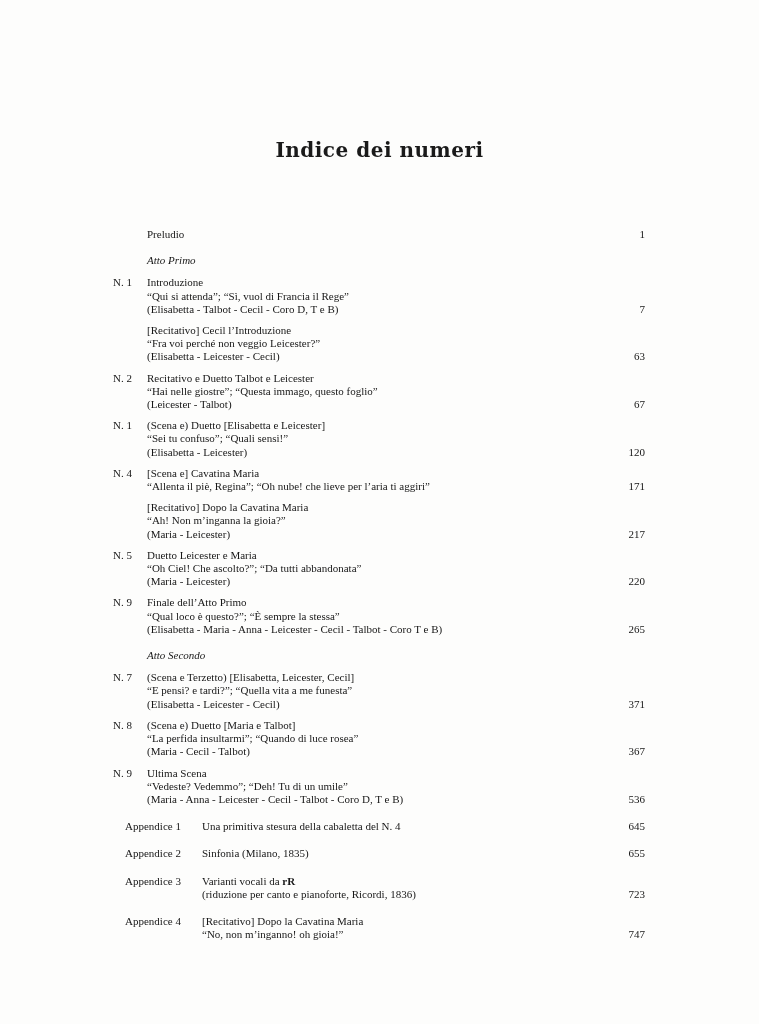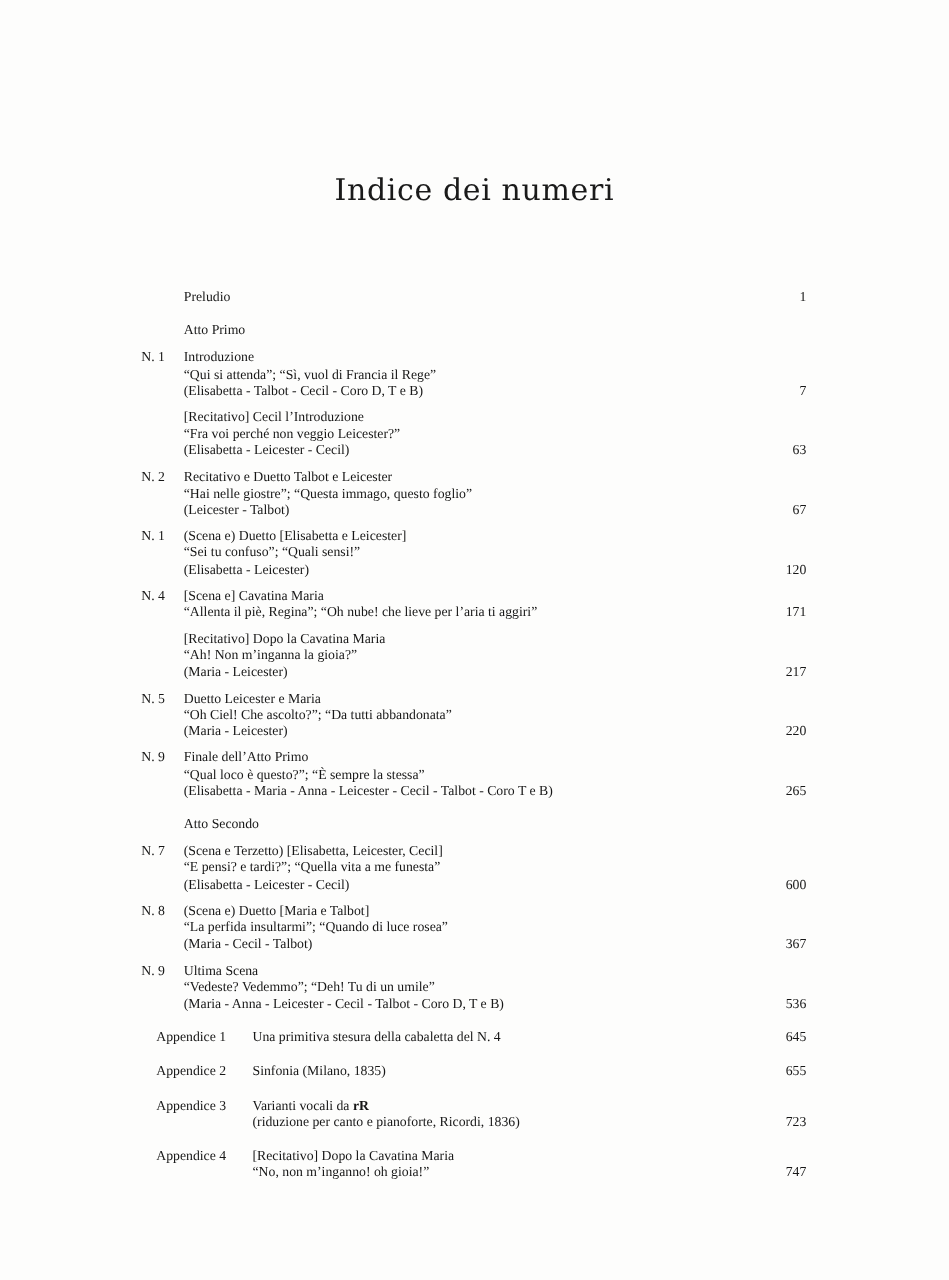--- a/index.html
+++ b/index.html
@@ -13,22 +13,22 @@
     width: 759px; height: 1024px;
     background: #fdfdfc;
     overflow: hidden;
     color: #1b1b1b;
   }
   .doc-title {
     margin: 0;
     padding-top: 138px;
     text-align: center;
     font-family: "DejaVu Serif", serif;
-    font-weight: 400;
-    font-size: 24px;
+    font-weight: 700;
+    font-size: 20px;
     letter-spacing: 0.5px;
     color: #1a1a1a;
   }
   .toc {
     margin: 66px 0 0 113px;
     width: 532px;
     font-size: 11px;
     line-height: 13.2px;
     color: #171717;
   }
@@ -42,20 +42,21 @@
     position: absolute;
     left: 0; top: 0;
     white-space: nowrap;
   }
   .t-page {
     position: absolute;
     right: 0; bottom: 0;
   }
   .t-heading {
     margin: 13px 0 9px 34px;
+    font-style: italic;
   }
   .t-line { white-space: nowrap; }
   .appendices { margin-top: 2px; margin-left: 12px; }
   .appendix {
     position: relative;
     padding-left: 77px;
     margin-top: 14px;
   }
   .a-label {
     position: absolute;
@@ -127,21 +128,21 @@
         <div class="t-line">“Qual loco è questo?”; “È sempre la stessa”</div>
         <div class="t-line">(Elisabetta - Maria - Anna - Leicester - Cecil - Talbot - Coro T e B)</div>
         <span class="t-page">265</span>
       </div>
       <div class="t-heading">Atto Secondo</div>
       <div class="t-entry">
         <span class="t-label">N. 7</span>
         <div class="t-line">(Scena e Terzetto) [Elisabetta, Leicester, Cecil]</div>
         <div class="t-line">“E pensi? e tardi?”; “Quella vita a me funesta”</div>
         <div class="t-line">(Elisabetta - Leicester - Cecil)</div>
-        <span class="t-page">600</span>
+        <span class="t-page">371</span>
       </div>
       <div class="t-entry">
         <span class="t-label">N. 8</span>
         <div class="t-line">(Scena e) Duetto [Maria e Talbot]</div>
         <div class="t-line">“La perfida insultarmi”; “Quando di luce rosea”</div>
         <div class="t-line">(Maria - Cecil - Talbot)</div>
         <span class="t-page">367</span>
       </div>
       <div class="t-entry">
         <span class="t-label">N. 9</span>

